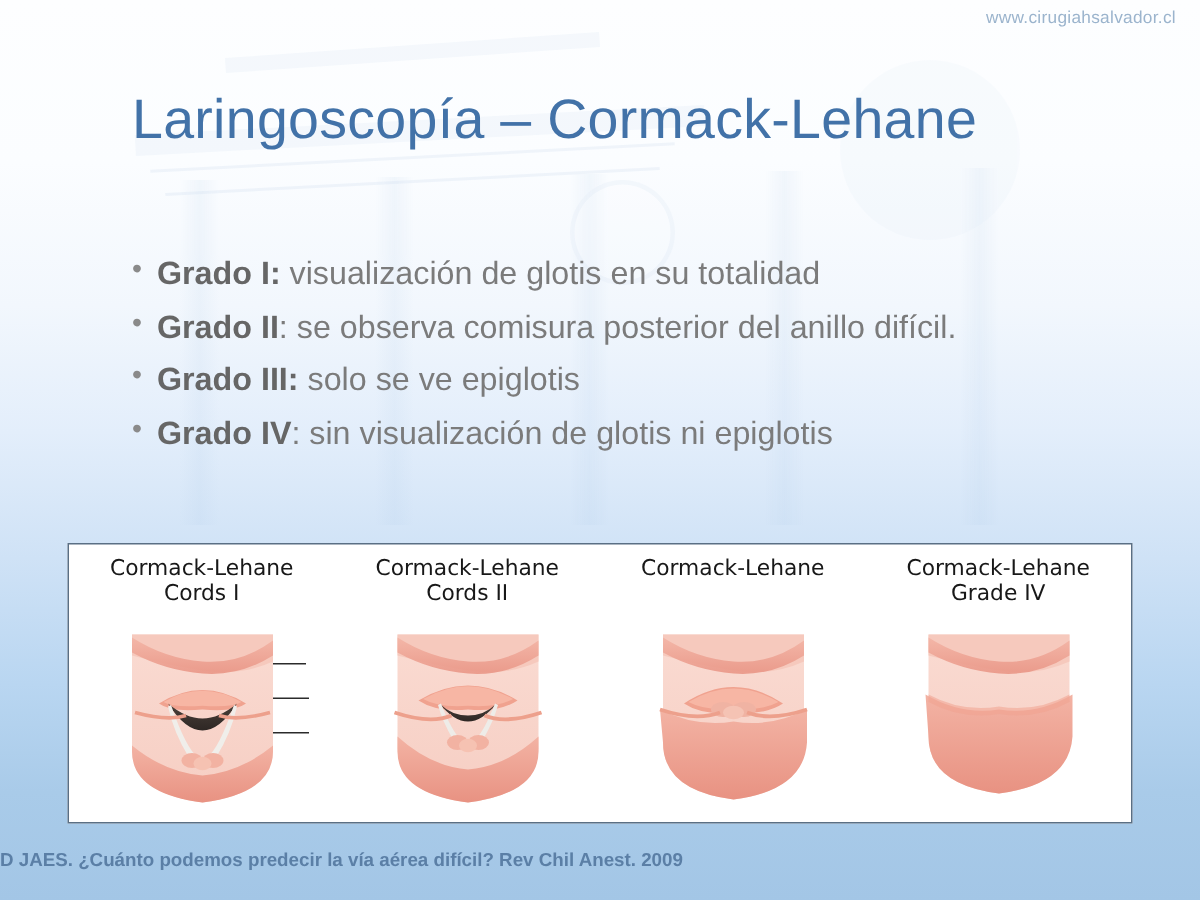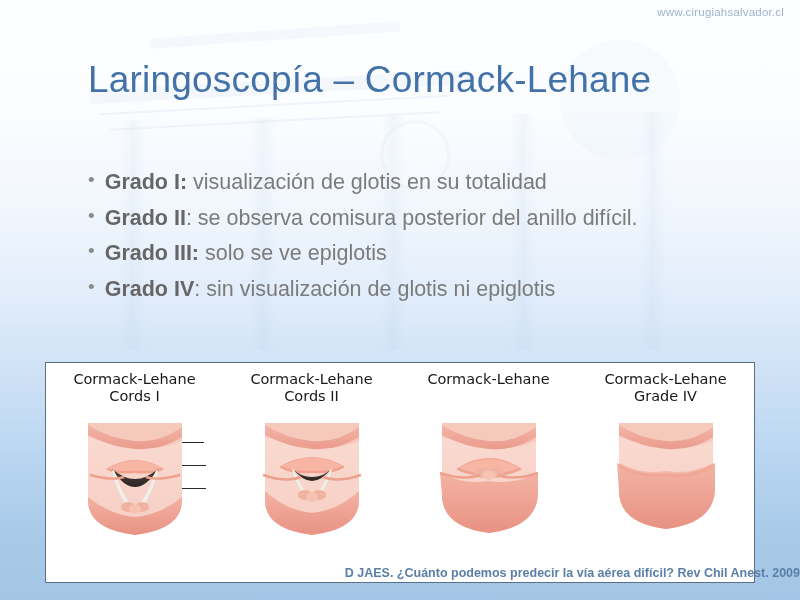--- a/index.html
+++ b/index.html
@@ -40,21 +40,21 @@
     margin-bottom:7px;
   }
   .dot{
     color:#8a8a8a;font-size:19px;line-height:1.3;
     margin-right:10px;flex:0 0 auto;
   }
   .btext{flex:1 1 auto;}
   .btext b{color:#666666;font-weight:700;}
 
   .panel{
-    position:absolute;left:45px;top:362px;width:710px;height:221px;
+    position:absolute;left:45px;top:362px;width:710px;height:187px;
     background:#ffffff;border:1.5px solid #5a6f84;box-sizing:border-box;
   }
   .grid{
     position:relative;width:100%;height:100%;
     display:grid;grid-template-columns:repeat(4,1fr);
   }
   .cell{position:relative;}
   .cap{
     text-align:center;font-size:14.5px;color:#181818;
     line-height:1.18;padding-top:8px;font-family:"DejaVu Sans",sans-serif;
@@ -70,21 +70,21 @@
     position:relative;font-size:8.6px;color:#1a1a1a;
     text-align:right;height:23px;line-height:11px;white-space:nowrap;
   }
   .lab .ln{
     position:absolute;right:-44px;top:5px;width:42px;height:1px;background:#2b2b2b;
   }
   .lab.vc .ln{right:-46px;width:44px;}
   .lab.ar .ln{right:-46px;width:44px;}
 
   .cite{
-    position:absolute;left:0;right:0;top:566px;text-align:right;
+    position:absolute;left:0;right:0;top:566px;text-align:left;
     font-size:12.5px;color:#5b7fa6;font-weight:600;
   }
 </style>
 </head>
 <body>
 
 <div class="slide">
 
   <div class="watermark">
     <div class="wm-shape" style="left:90px;top:80px;width:380px;height:14px;transform:rotate(-3deg);"></div>

